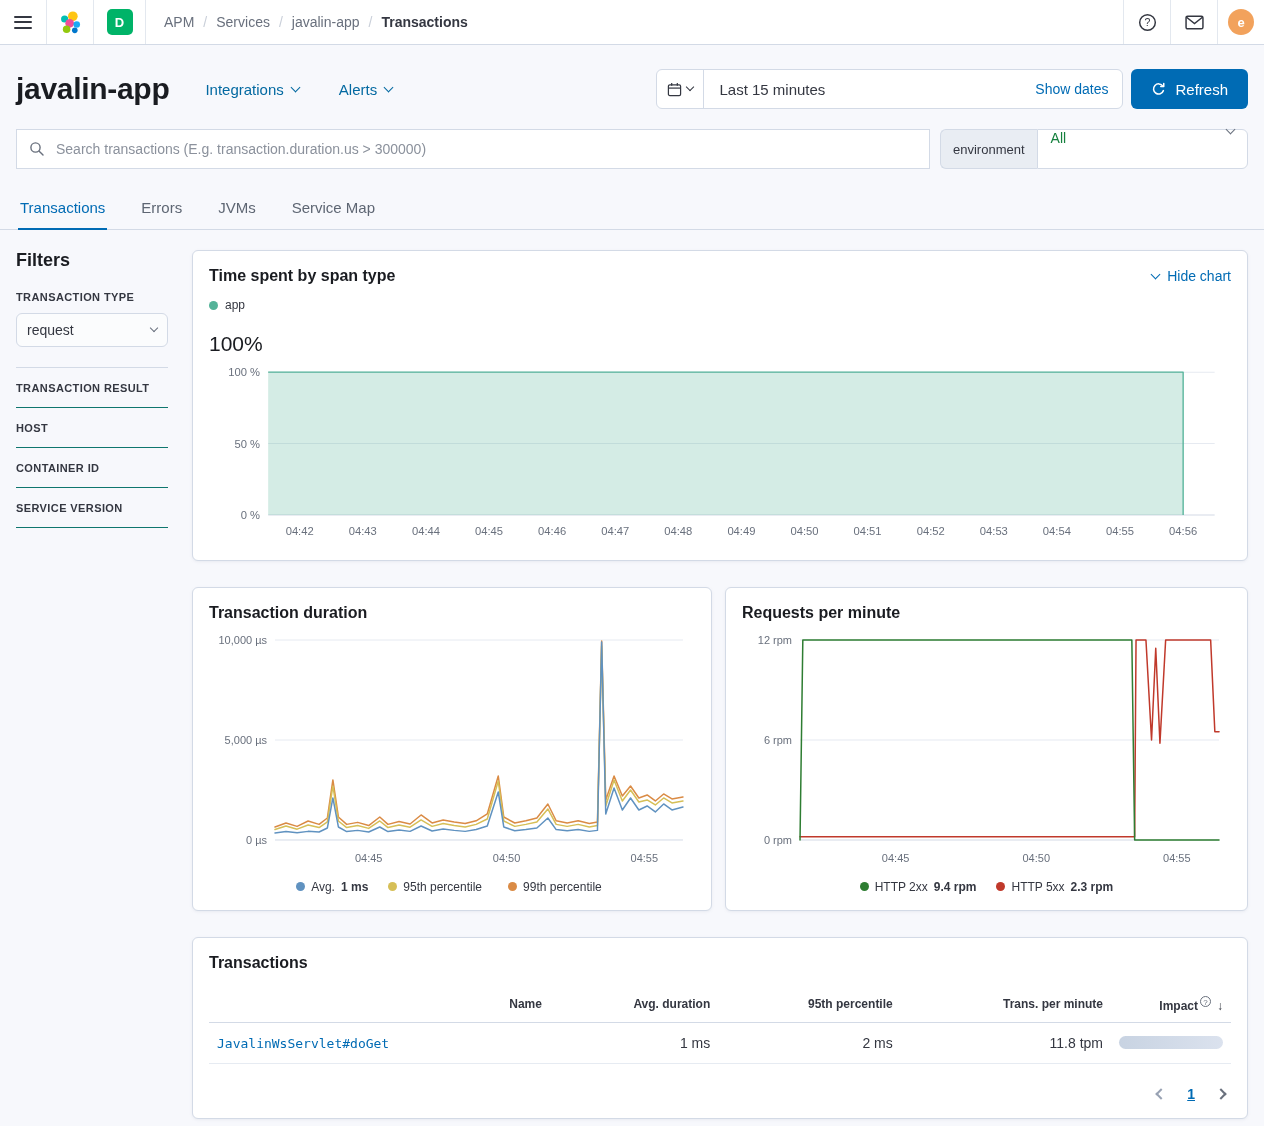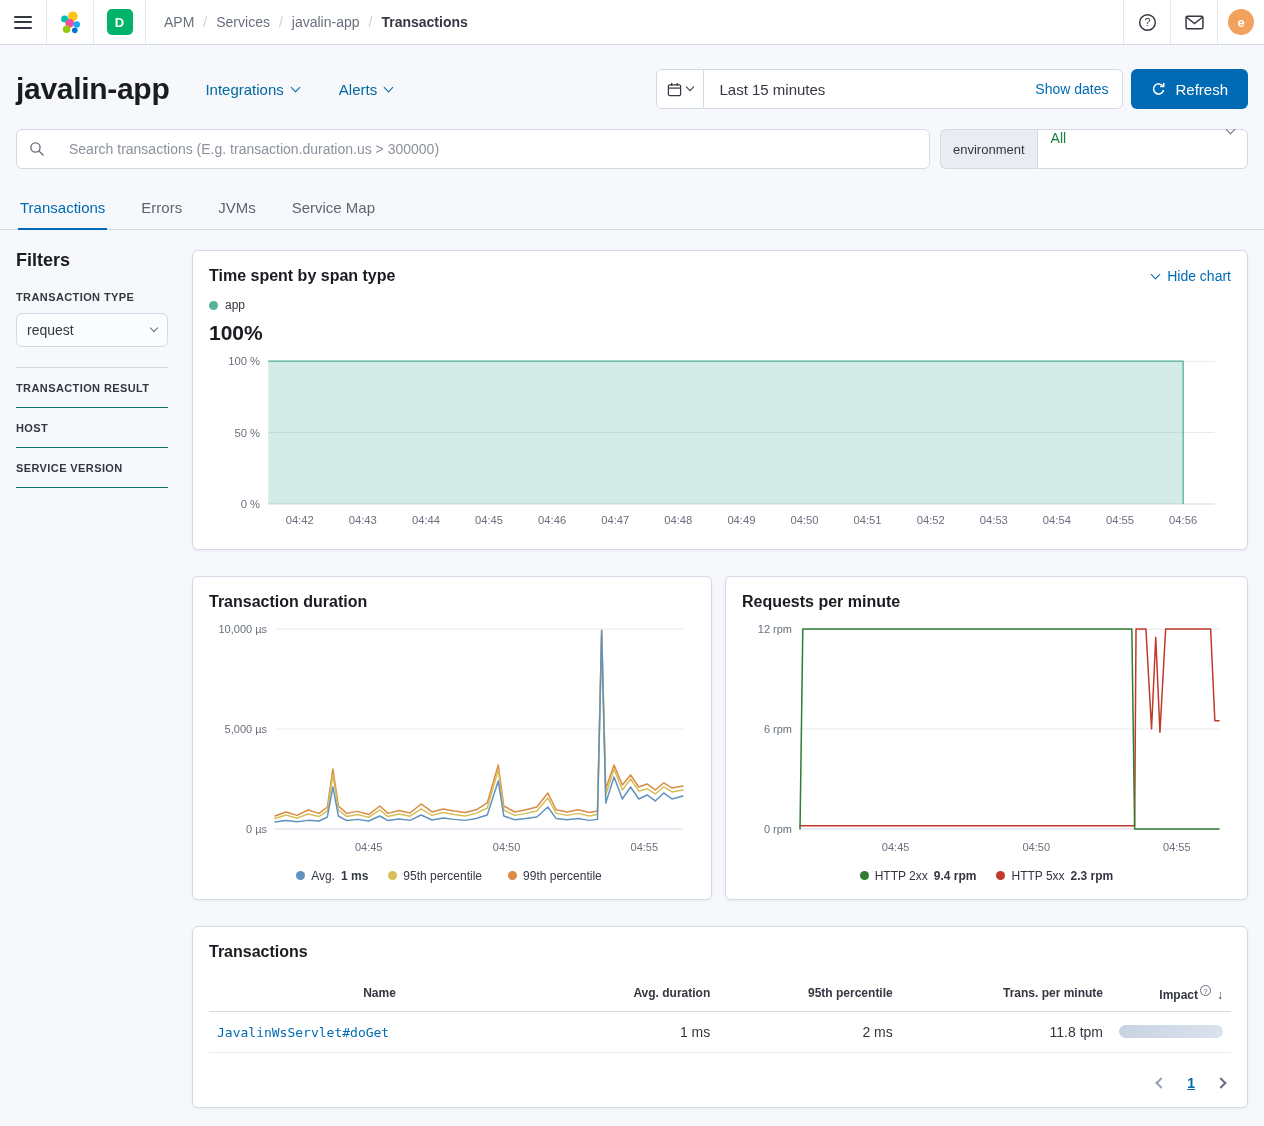--- a/index.html
+++ b/index.html
@@ -35,21 +35,21 @@
   .hdr-right { margin-left:auto; display:flex; gap:8px; }
   .datepicker { display:flex; align-items:center; width:467px; height:40px; background:#fff; border:1px solid #d3dae6; border-radius:6px;margin-left:12px; }
   .dp-cal { height:100%; display:flex; align-items:center; justify-content:center; gap:5px; padding:0 10px; border-right:1px solid #d3dae6; cursor:pointer; color:#343741; }
   .dp-cal .chev { width:6px; height:6px; }
   .dp-value { flex:1; padding:0 15px; font-size:15px; color:#343741; cursor:pointer; }
   .dp-showdates { padding-right:14px; color:#006bb4; font-size:14px; font-weight:500; cursor:pointer; }
   .refresh-btn { height:40px; background:#006bb4; color:#fff; border:none; border-radius:6px; font-size:15px; font-weight:500; display:flex; align-items:center; gap:9px; padding:0 20px; cursor:pointer; font-family:inherit; }
 
   
   .search-row { display:flex; padding:0 16px; gap:10px; }
-  .search-box { flex:1; height:40px; background:#fff; border:1px solid #d3dae6; border-radius:6px; display:flex; align-items:center; padding:0 12px; gap:22px; }
+  .search-box { flex:1; height:40px; background:#fff; border:1px solid #d3dae6; border-radius:0; display:flex; align-items:center; padding:0 12px; gap:9px; }
   .search-box input { border:none; outline:none; flex:1; font-size:14px; color:#343741; font-family:inherit; background:transparent; }
   .search-box input::placeholder { color:#8b919c; }
   .env-control { display:flex; width:308px; height:40px; }
   .env-label { background:#e9edf3; border:1px solid #d3dae6; border-right:none; border-radius:6px 0 0 6px; display:flex; align-items:center; padding:0 12px; font-size:13px; color:#343741; }
   .env-select { background:#fff; border:1px solid #d3dae6; border-radius:0 6px 6px 0; flex:1; display:flex; align-items:flex-start; justify-content:space-between; padding:0 13px; font-size:14px; color:#15803d; cursor:pointer; }
   .env-select .chev { color:#69707d; }
 
   
   .tabs { display:flex; gap:32px; padding:0 18px; margin-top:20px; border-bottom:1px solid #d3dae6; }
   .tab { padding:10px 2px 12px; font-size:15px; color:#5e6673; cursor:pointer; }
@@ -65,32 +65,32 @@
   .sidebar-divider { border:none; border-top:1px solid #d3dae6; margin:20px 0 0; }
   .filter-section { padding:14px 0 13px; border-bottom:1px solid #0f766e; font-size:11px; font-weight:700; letter-spacing:.4px; color:#343741; cursor:pointer; }
 
   main.panels { flex:1; display:flex; flex-direction:column; gap:26px; min-width:0; }
   .panel { background:#fff; border:1px solid #d3dae6; border-radius:6px; padding:16px; box-shadow:0 1px 3px rgba(152,162,179,.15); }
   .panel-title { font-size:16px; font-weight:700; color:#1a1c21; margin:0; }
   .panel-head { display:flex; align-items:center; justify-content:space-between; }
   .hide-chart { color:#006bb4; font-size:14px; display:flex; align-items:center; gap:8px; cursor:pointer; }
   .legend-row { display:flex; align-items:center; gap:7px; margin-top:13px; font-size:12px; color:#343741; }
   .legend-dot { width:9px; height:9px; border-radius:50%; display:inline-block; }
-  .big-value { font-size:21px; font-weight:700; color:#1a1c21; margin-top:9px; }
+  .big-value { font-size:21px; font-weight:400; color:#1a1c21; margin-top:20px; }
   .chart-svg { display:block; width:100%; margin-top:6px; }
 
   .charts-row { display:grid; grid-template-columns:1fr 1.006fr; gap:13px; }
   .chart-legend { display:flex; justify-content:center; align-items:center; gap:20px; margin-top:10px; font-size:12px; color:#343741; }
   .legend-item { display:flex; align-items:center; gap:6px; cursor:pointer; }
   .legend-item b { font-weight:700; }
 
   
   table.txn { width:100%; border-collapse:collapse; margin-top:14px; }
   table.txn th { font-size:12px; font-weight:700; color:#343741; padding:10px 8px 9px; border-bottom:1px solid #d3dae6; text-align:right; white-space:nowrap; }
-  table.txn th:first-child { text-align:center; }
+  table.txn th:first-child { text-align:right; }
   table.txn td { font-size:14px; color:#343741; padding:12px 8px; border-bottom:1px solid #e6ebf2; text-align:right; }
   table.txn td:first-child { text-align:left; }
   .txn-link { color:#006bb4; font-family:"DejaVu Sans Mono", monospace; font-size:13px; cursor:pointer; }
   .col-impact { width:120px; }
   .impact-bar { height:13px; background:linear-gradient(90deg,#c8d3e2,#dbe2ee); border-radius:7px; margin-left:auto; }
   .impact-info { display:inline-block; width:11px; height:11px; border:1px solid #69707d; border-radius:50%; font-size:8px; line-height:11px; text-align:center; color:#69707d; font-weight:400; vertical-align:super; margin-left:2px; }
   .sort-arrow { margin-left:6px; font-weight:400; color:#343741; }
   .pagination { display:flex; justify-content:flex-end; align-items:center; gap:22px; margin-top:22px; padding-right:6px; }
   .pag-chev { display:inline-block; width:8px; height:8px; border-right:2px solid #98a2b3; border-bottom:2px solid #98a2b3; cursor:pointer; }
   .pag-prev { transform:rotate(135deg); }
@@ -212,20 +212,21 @@
   <aside class="filters">
     <h2 class="filters-heading">Filters</h2>
     <div class="filter-label">TRANSACTION TYPE</div>
     <div class="select-box">
       <span>request</span>
       <span class="chev"></span>
     </div>
     <hr class="sidebar-divider">
     <div class="filter-section">TRANSACTION RESULT</div>
     <div class="filter-section">HOST</div>
+    <div class="filter-section">CONTAINER ID</div>
     <div class="filter-section">SERVICE VERSION</div>
   </aside>
 
   <main class="panels">
 
     <section class="panel">
       <div class="panel-head">
         <h3 class="panel-title">Time spent by span type</h3>
         <span class="hide-chart">
           <span class="chev"></span>

